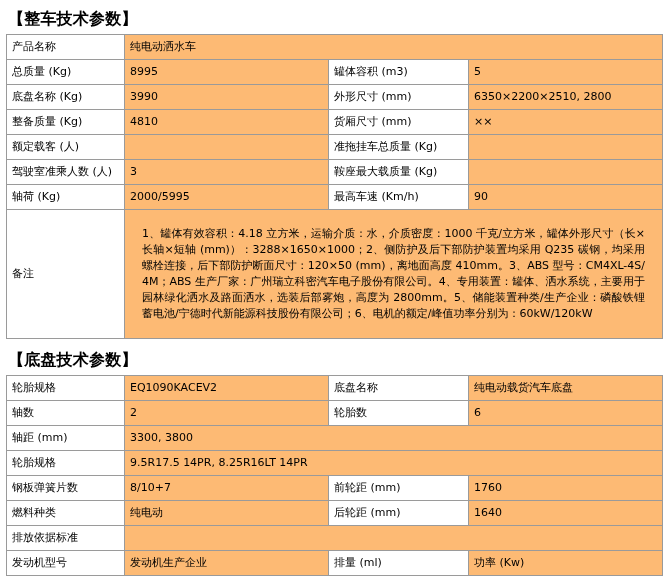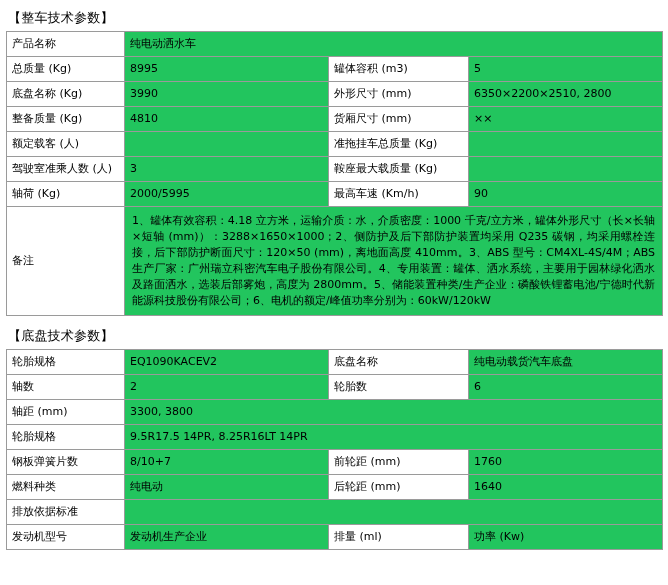--- a/index.html
+++ b/index.html
@@ -12,22 +12,22 @@
     font-family: "DejaVu Sans", "Liberation Sans", sans-serif;
     font-size: 11px;
     color: #000000;
   }
   .page {
     width: 668px;
     box-sizing: border-box;
     padding: 6px 6px 4px 6px;
   }
   .section-title {
-    font-size: 13px;
-    font-weight: normal;
+    font-size: 16px;
+    font-weight: bold;
     color: #000;
     padding: 3px 0 4px 2px;
     letter-spacing: 0.2px;
   }
   table.spec {
     border-collapse: collapse;
     width: 656px;
     table-layout: fixed;
     padding-left: 20px;
   }
@@ -36,28 +36,28 @@
     padding: 4px 5px;
     vertical-align: middle;
     font-size: 11px;
     line-height: 16px;
     word-break: break-all;
   }
   td.lbl {
     background: #ffffff;
   }
   td.val {
-    background: #22c55e;
+    background: #fdba74;
   }
   .remark-cell {
     line-height: 19px;
     padding: 5px 6px 6px 6px;
   }
   .remark-cell p {
-    margin: 2px;
+    margin: 12px;
     text-align: justify;
   }
   .gap {
     height: 8px;
   }
 </style>
 </head>
 <body>
 
 <div class="page">

